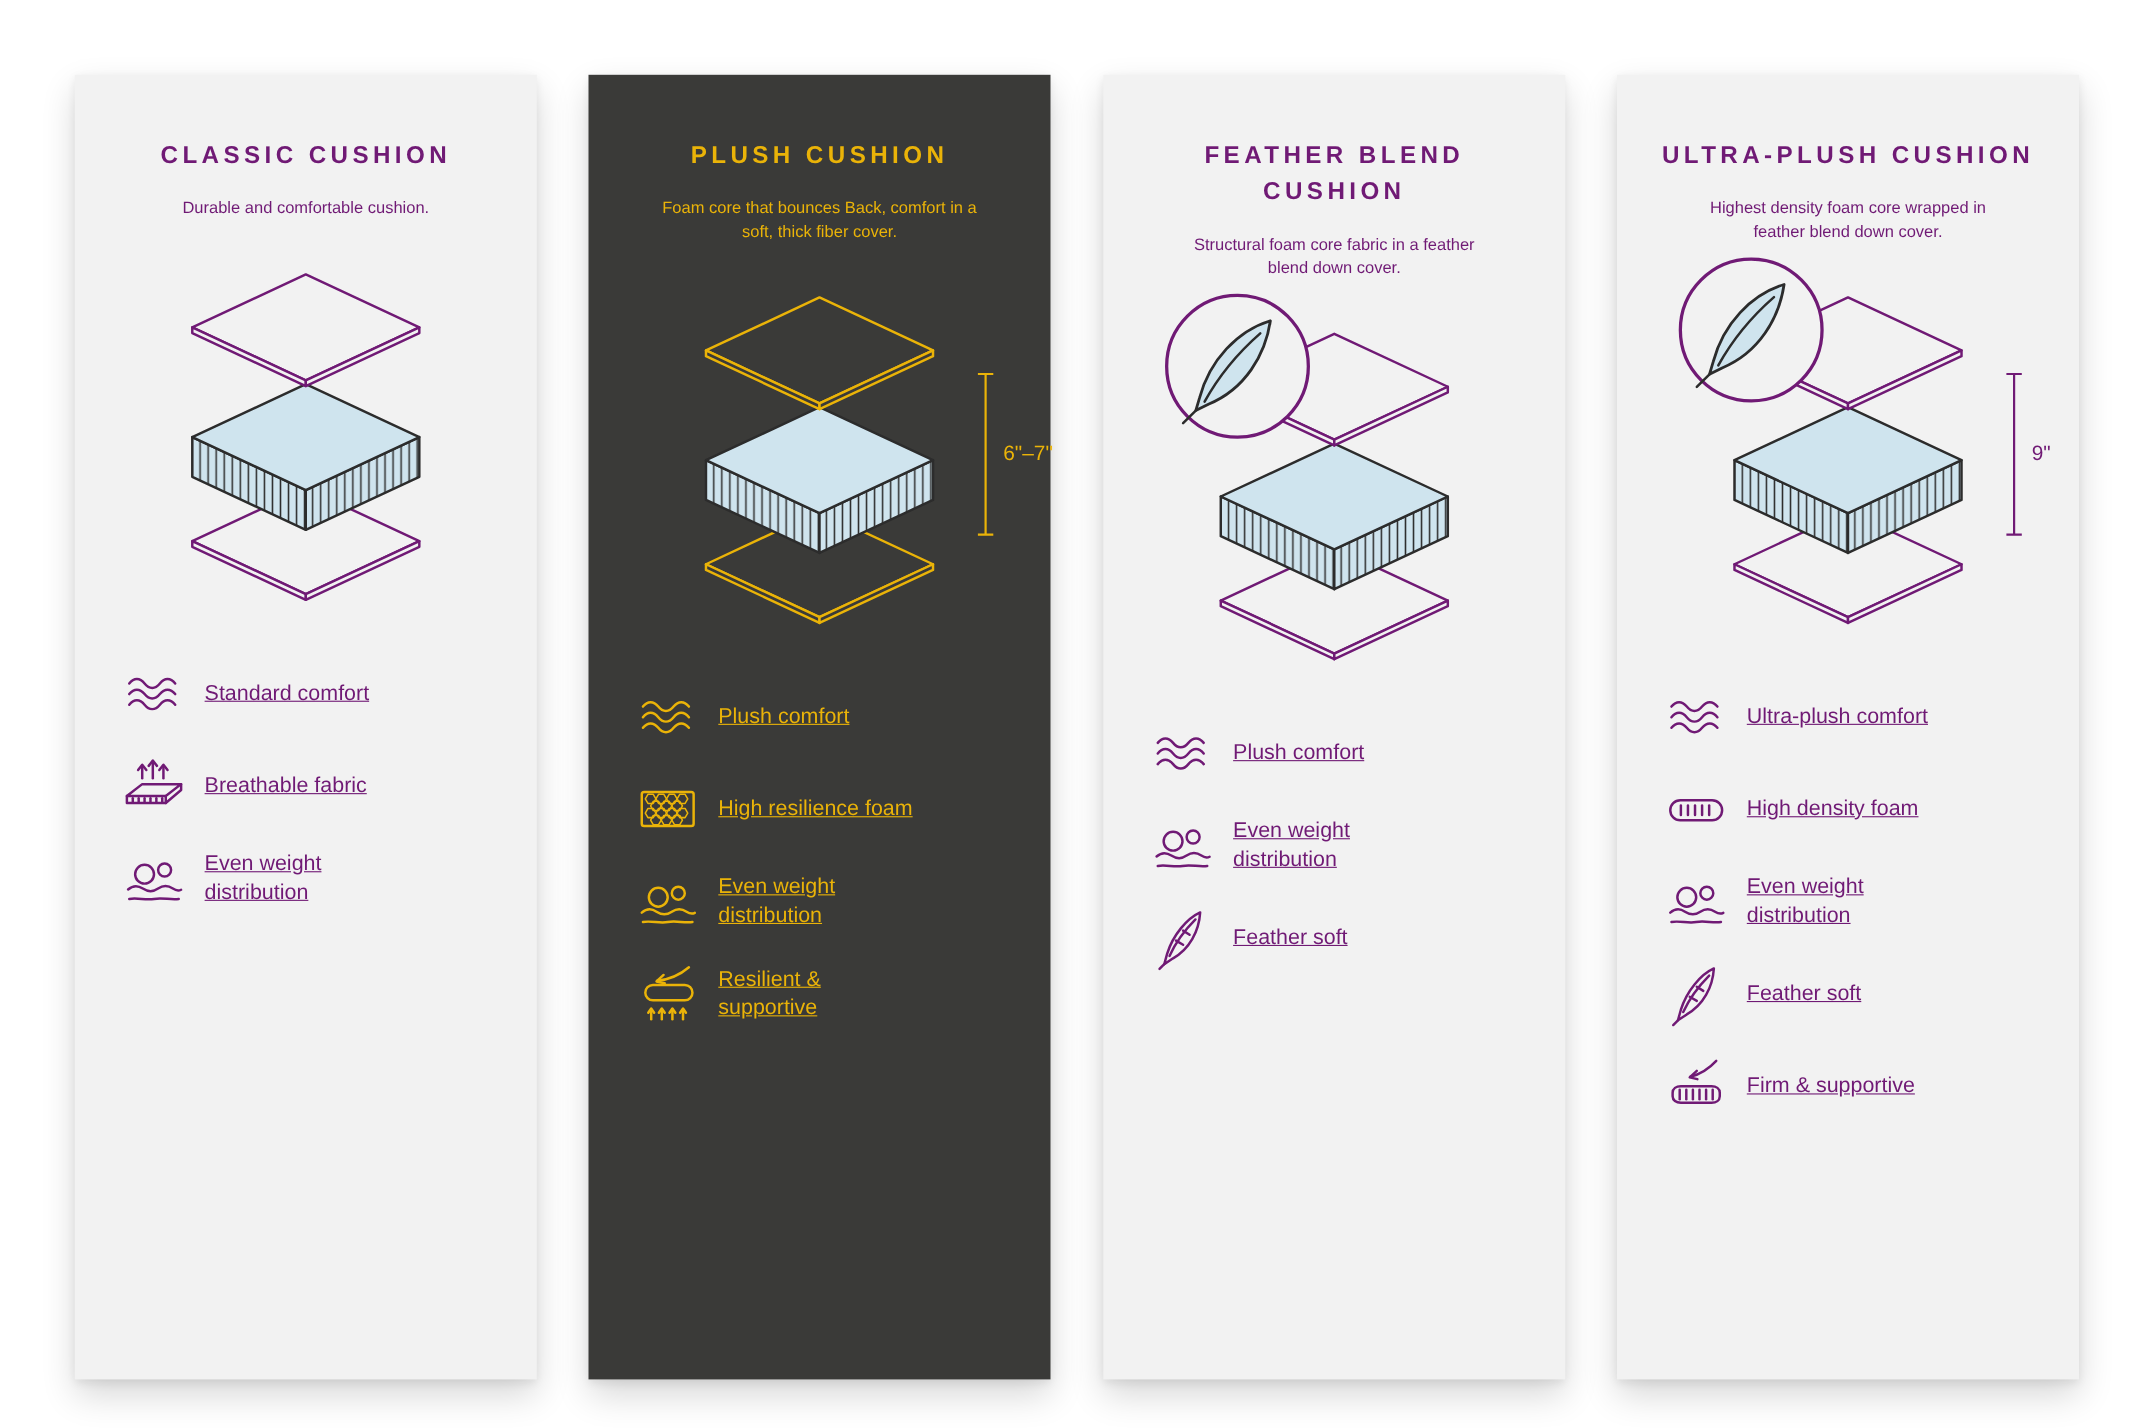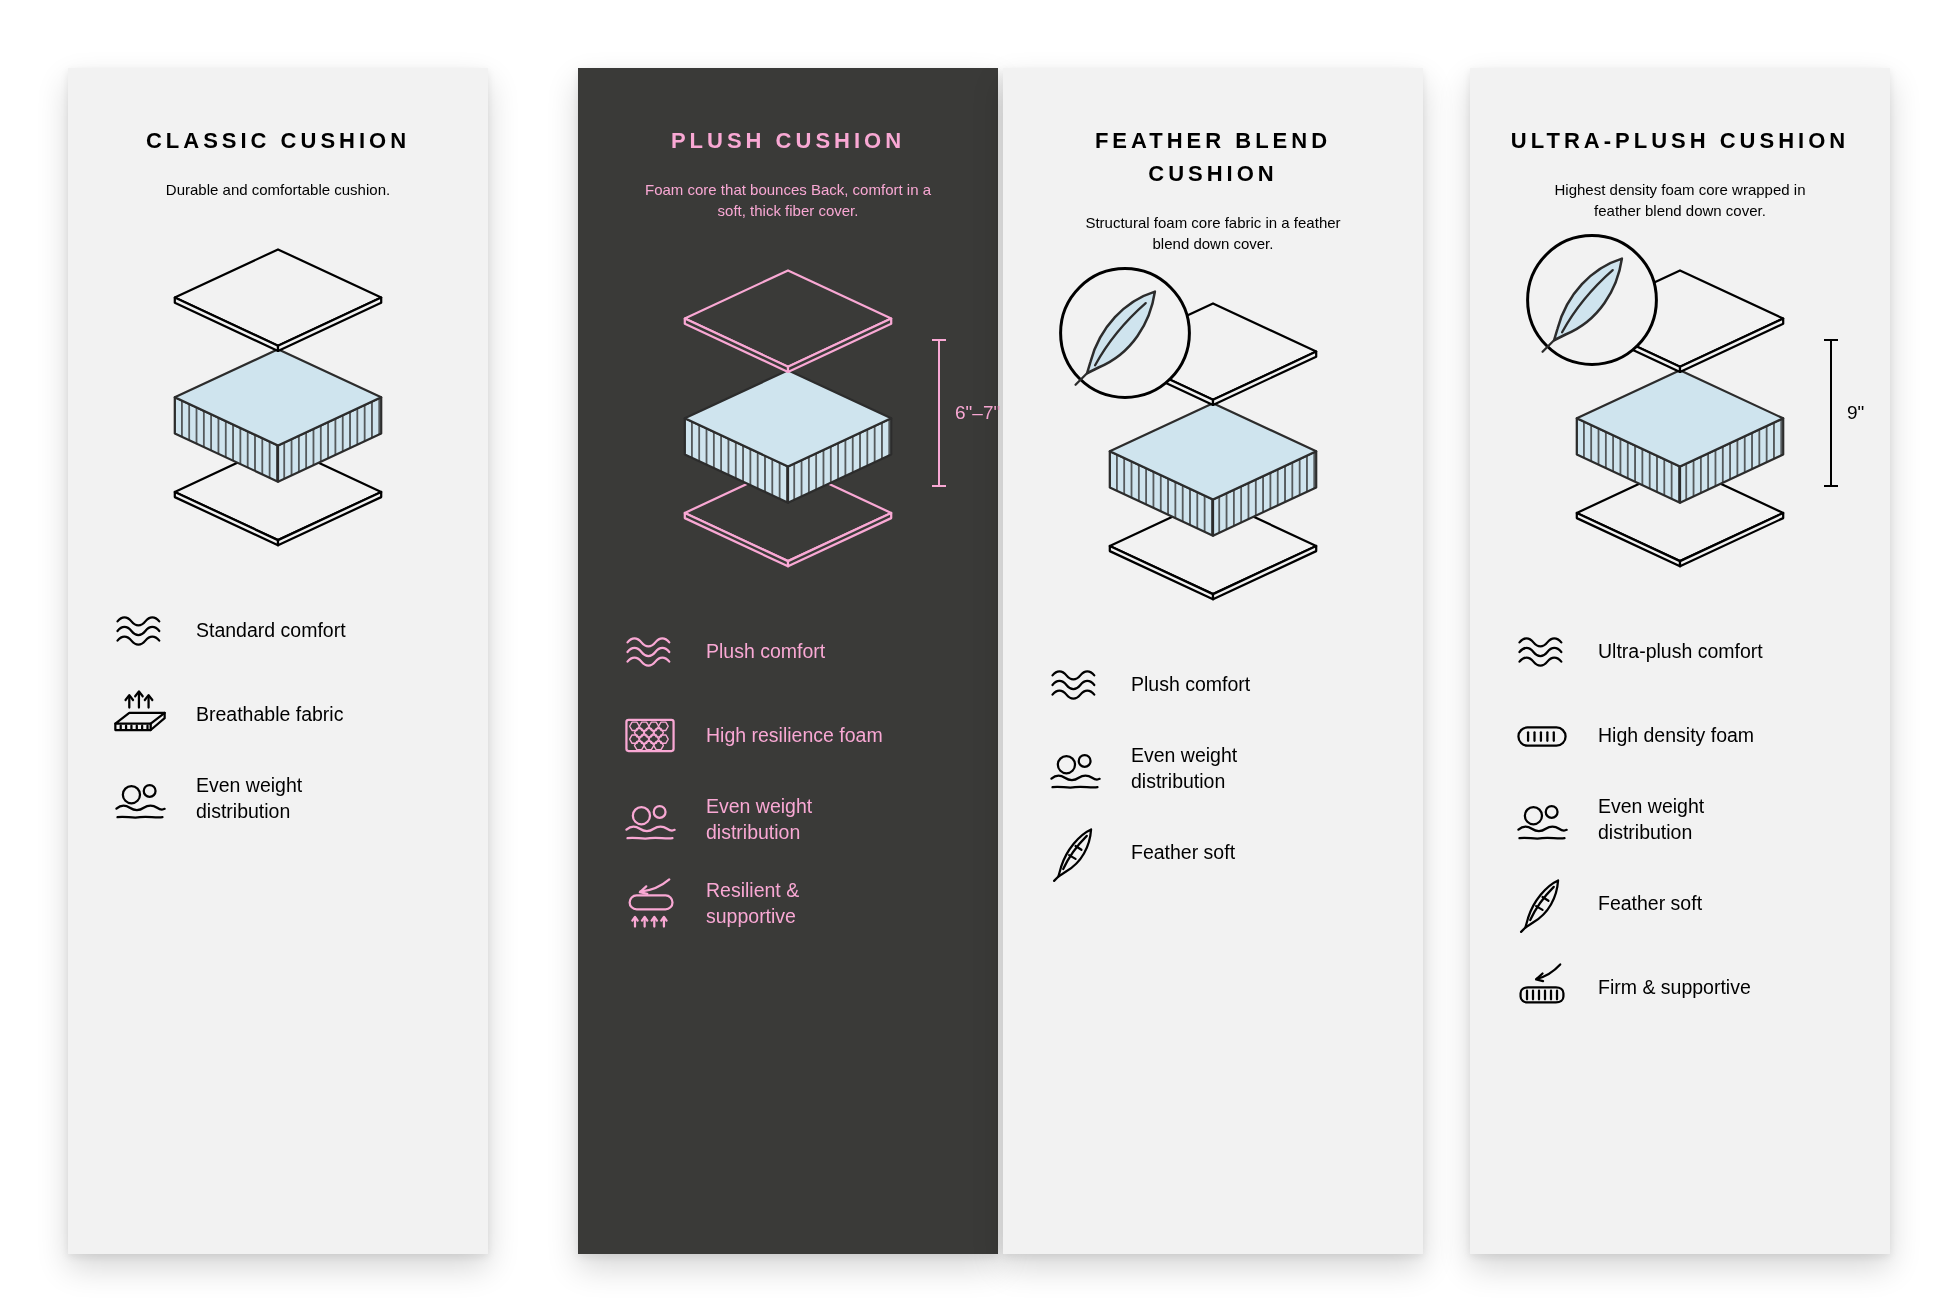--- a/index.html
+++ b/index.html
@@ -11,22 +11,22 @@
     color: #2b2b2b;
     position: relative;
     overflow: hidden;
   }
   .panel {
     position: absolute; top: 68px;
     width: 420px; height: 1186px;
     background: var(--panel-bg);
     box-shadow: 0 14px 30px rgba(0,0,0,0.16), 0 3px 8px rgba(0,0,0,0.08);
   }
-  .panel.light { --panel-bg: #f2f2f2; color: #000000; }
-  .panel.dark  { --panel-bg: #3a3a38; color: #f9a8d4; margin-left: 43px; }
+  .panel.light { --panel-bg: #f2f2f2; color: #701a75; }
+  .panel.dark  { --panel-bg: #3a3a38; color: #eab308; }
   #panel-0 { left: 68px; }
   #panel-1 { left: 535px; }
   #panel-2 { left: 1003px; }
   #panel-3 { left: 1470px; }
 
   .title {
     margin: 56px 34px 0;
     text-align: center;
     font-size: 22px; font-weight: 700;
     letter-spacing: 4px; line-height: 1.5;
@@ -50,21 +50,21 @@
   .badge-circle { fill: var(--panel-bg); stroke: currentColor; stroke-width: 2.6; }
   .feather-fill { fill: #cfe4ee; stroke: #2c2c2c; stroke-width: 2.2; stroke-linejoin: round; }
   .feather-line { fill: none; stroke: #2c2c2c; stroke-width: 2; stroke-linecap: round; }
 
   .dim { position: absolute; left: 271px; top: 70px; display: flex; align-items: center; gap: 7px; }
   .dim svg { display: block; }
   .dim line { stroke: currentColor; stroke-width: 2; }
   .dim-label { font-size: 19px; white-space: nowrap; }
 
   .features { margin: 52px 0 0 42px; }
-  .feature { display: flex; align-items: center; gap: 26px; margin-bottom: 24px; min-height: 60px; }
+  .feature { display: flex; align-items: center; gap: 16px; margin-bottom: 24px; min-height: 60px; text-decoration: underline; }
   .icon { width: 60px; flex: 0 0 60px; }
   .icon svg { width: 60px; height: 60px; display: block; }
   .icon-stroke { stroke: currentColor; fill: none; stroke-width: 2.1; stroke-linecap: round; stroke-linejoin: round; }
   .honey { stroke-width: 1.3; }
   .mask-fill { fill: var(--panel-bg); }
   .label { font-size: 19.5px; line-height: 1.32; max-width: 178px; }
 </style>
 </head>
 <body>
 

